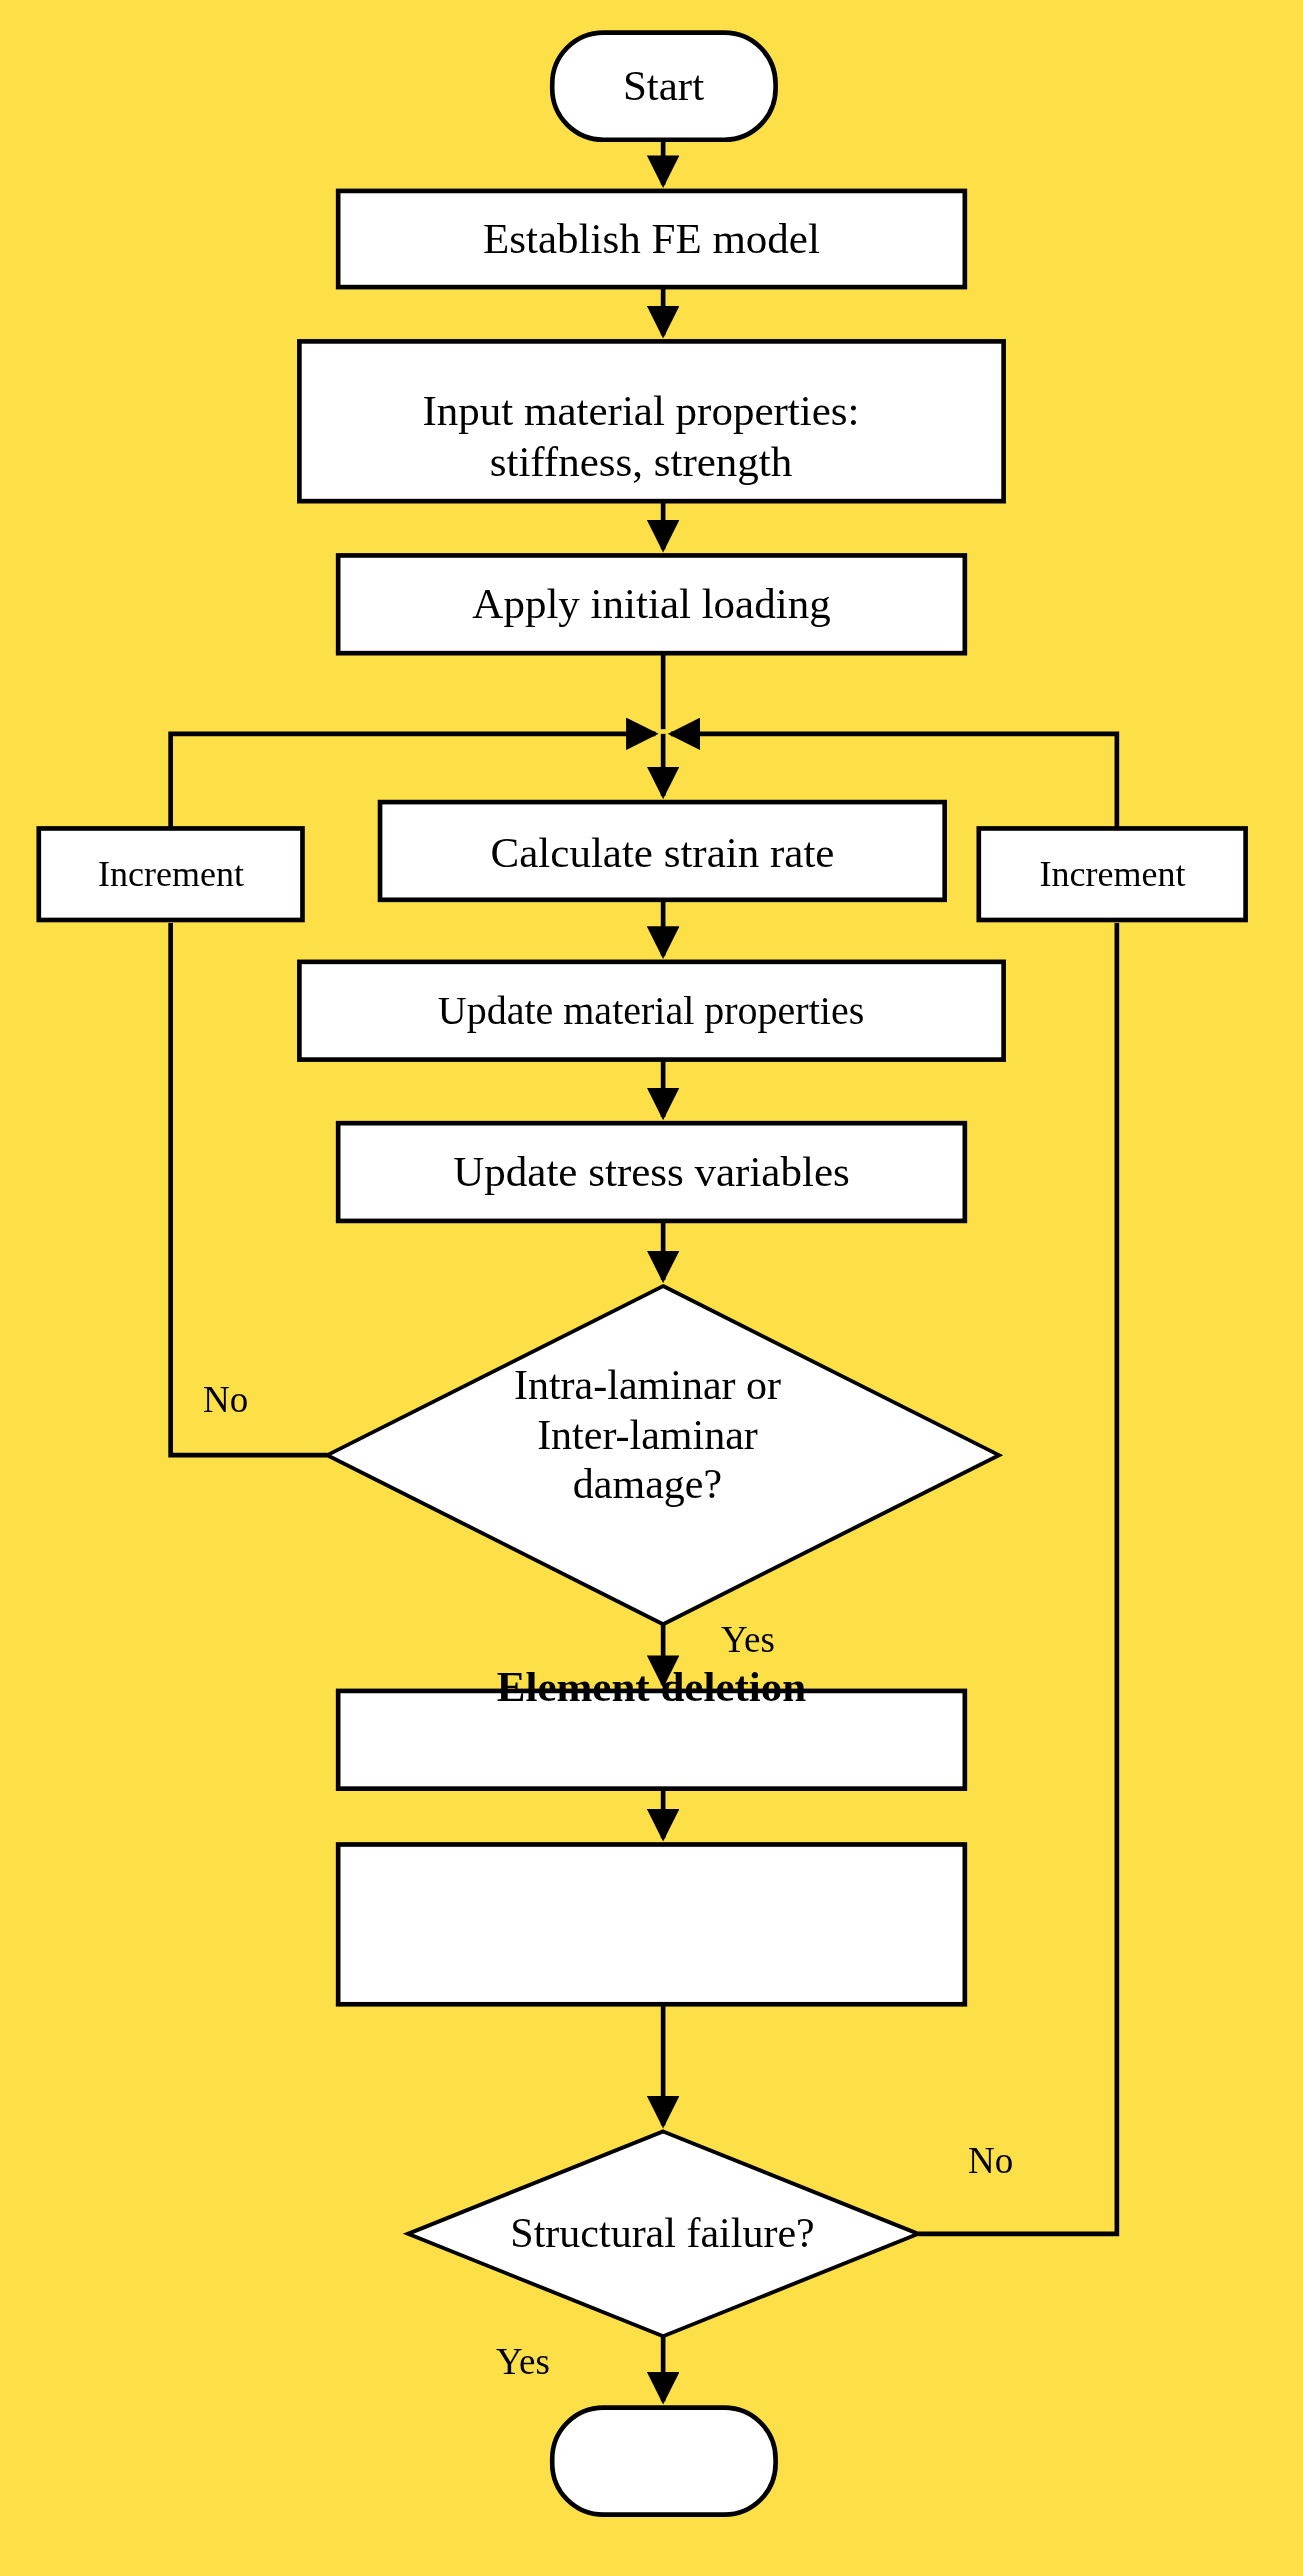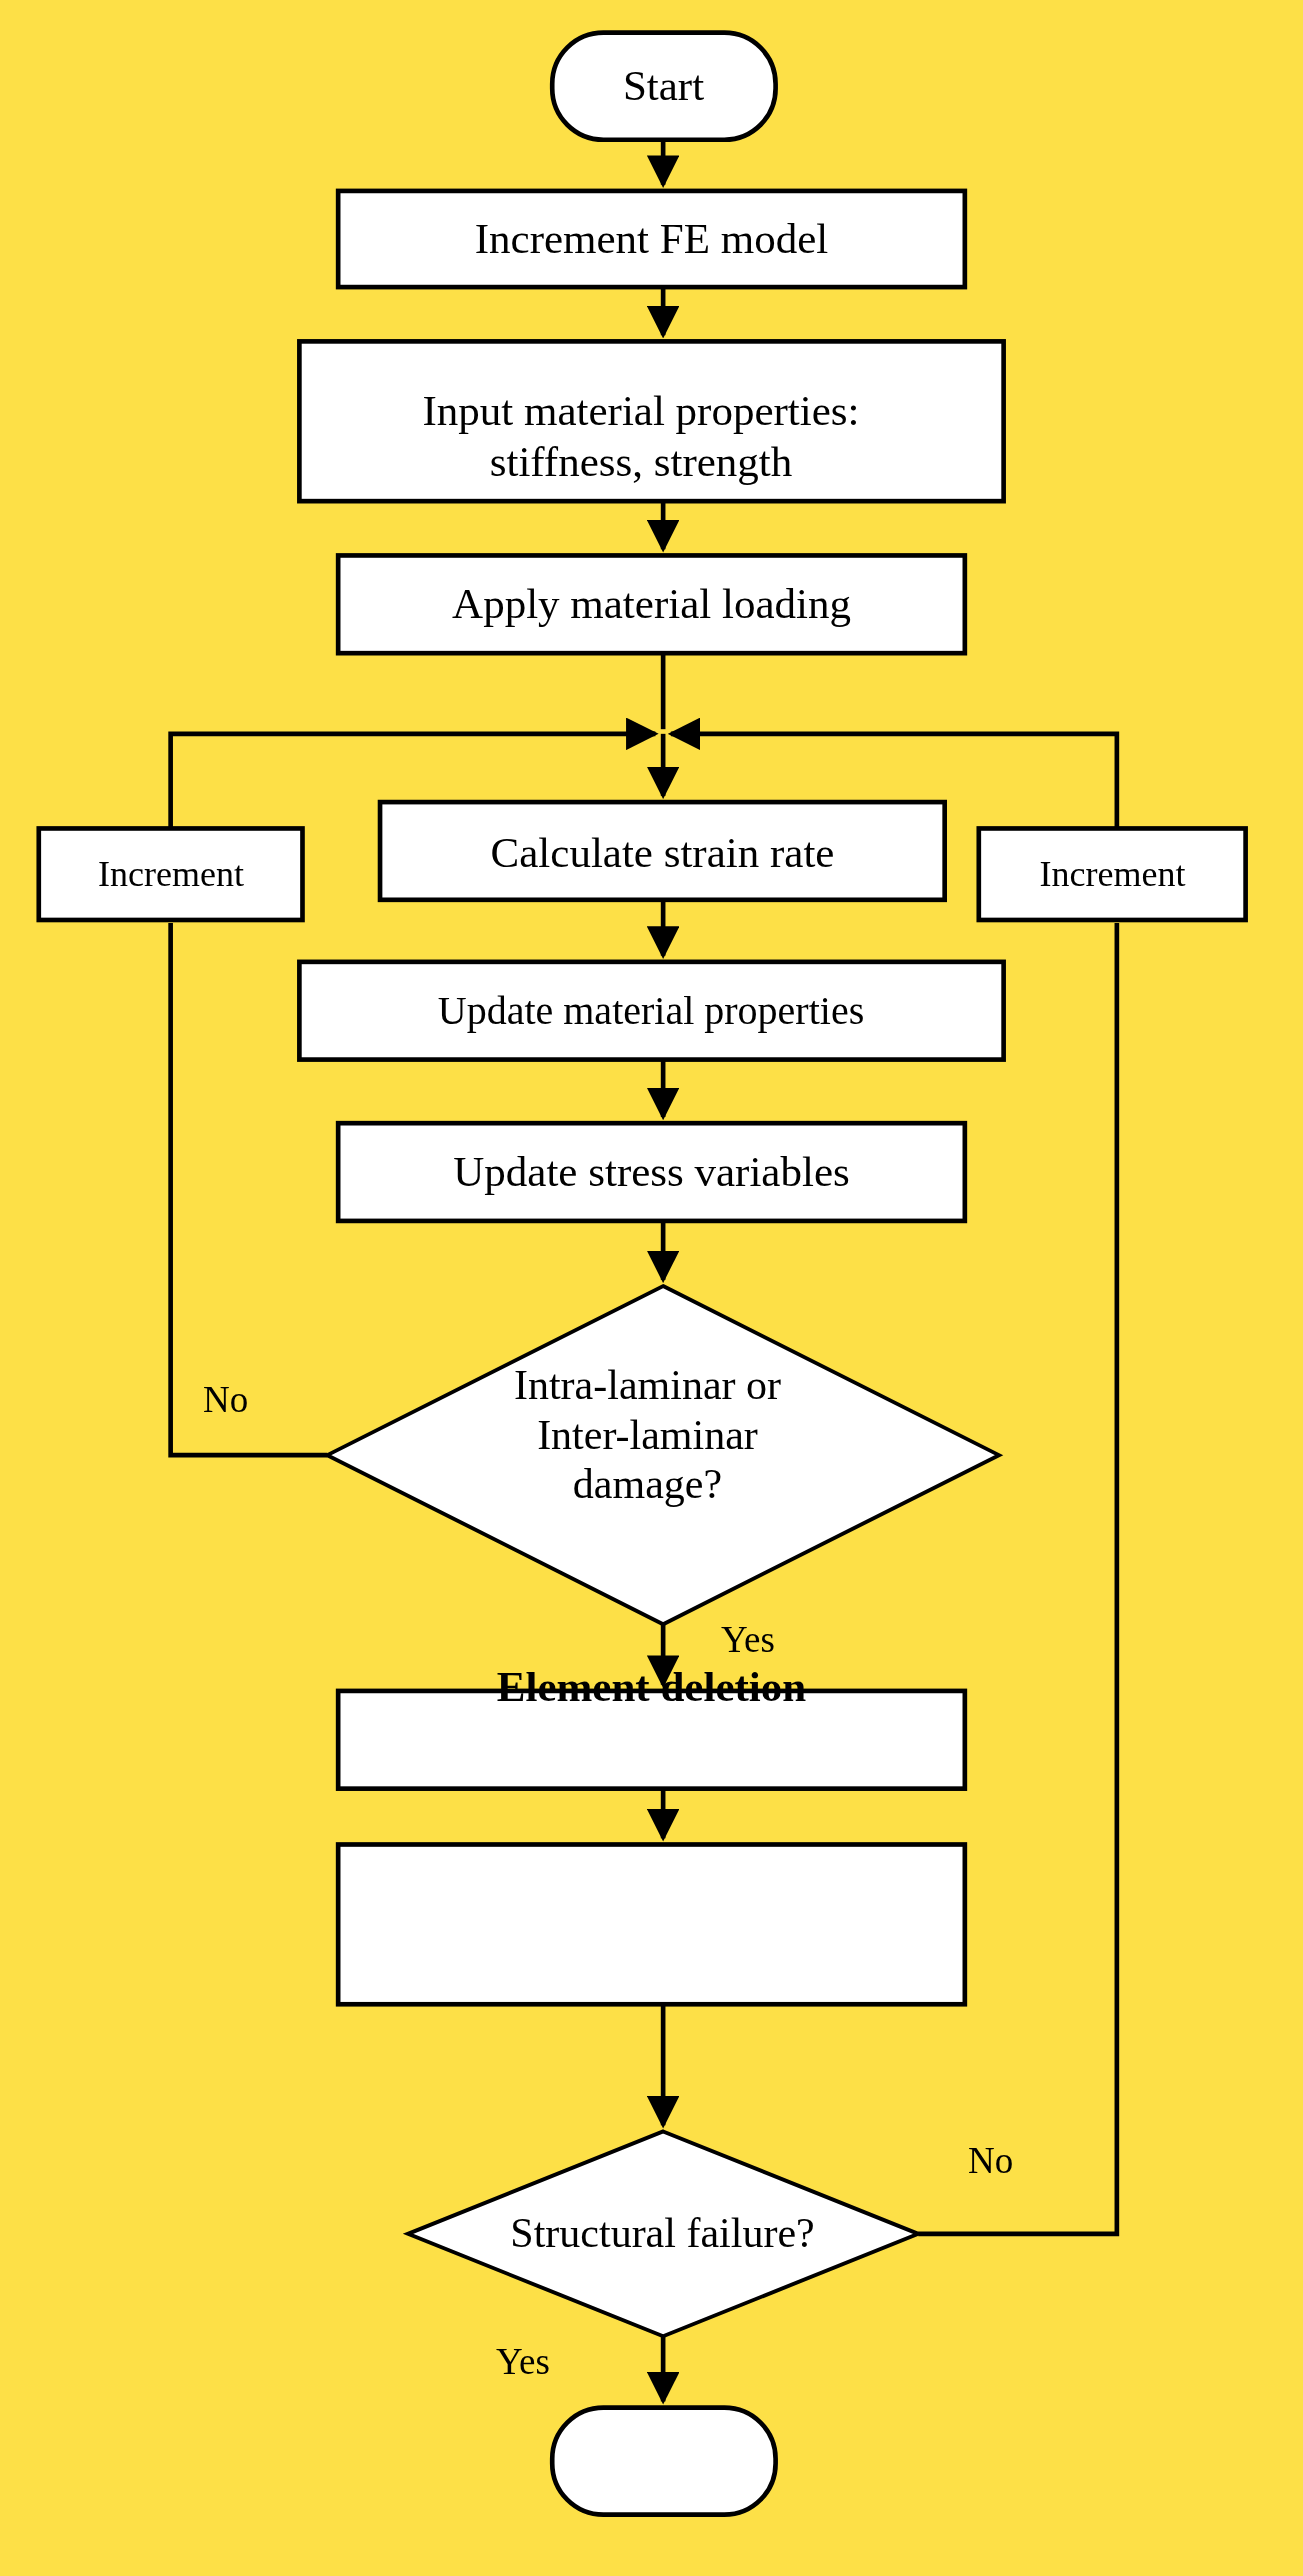--- a/index.html
+++ b/index.html
@@ -109,26 +109,26 @@
 
       <path d="M 1184 2880 L 1440 2880 L 1440 1190"></path>
 
       <path d="M 855 3012 L 855 3096" marker-end="url(#arrow)"></path>
 
     </g>
   </svg>
 
   <div class="node-text t-title" style="left:552px;top:33px;width:223px;height:107px;">Start</div>
 
-  <div class="node-text t-box" style="left:338px;top:191px;width:627px;height:96px;">Increment FE model</div>
+  <div class="node-text t-box" style="left:338px;top:191px;width:627px;height:96px;">Establish FE model</div>
 
   <div class="node-text t-box" style="left:289px;top:341px;width:704px;height:160px;margin-top:16px;">Input material properties:
 stiffness, strength</div>
 
-  <div class="node-text t-box" style="left:338px;top:555px;width:627px;height:98px;">Apply material loading</div>
+  <div class="node-text t-box" style="left:338px;top:555px;width:627px;height:98px;">Apply initial loading</div>
 
   <div class="node-text t-small" style="left:39px;top:828px;width:264px;height:92px;">Increment</div>
 
   <div class="node-text t-small" style="left:979px;top:828px;width:267px;height:92px;">Increment</div>
 
   <div class="node-text t-box" style="left:380px;top:804px;width:565px;height:98px;">Calculate strain rate</div>
 
   <div class="node-text t-box-sm" style="left:299px;top:962px;width:704px;height:98px;">Update material properties</div>
 
   <div class="node-text t-box" style="left:338px;top:1123px;width:627px;height:98px;">Update stress variables</div>

